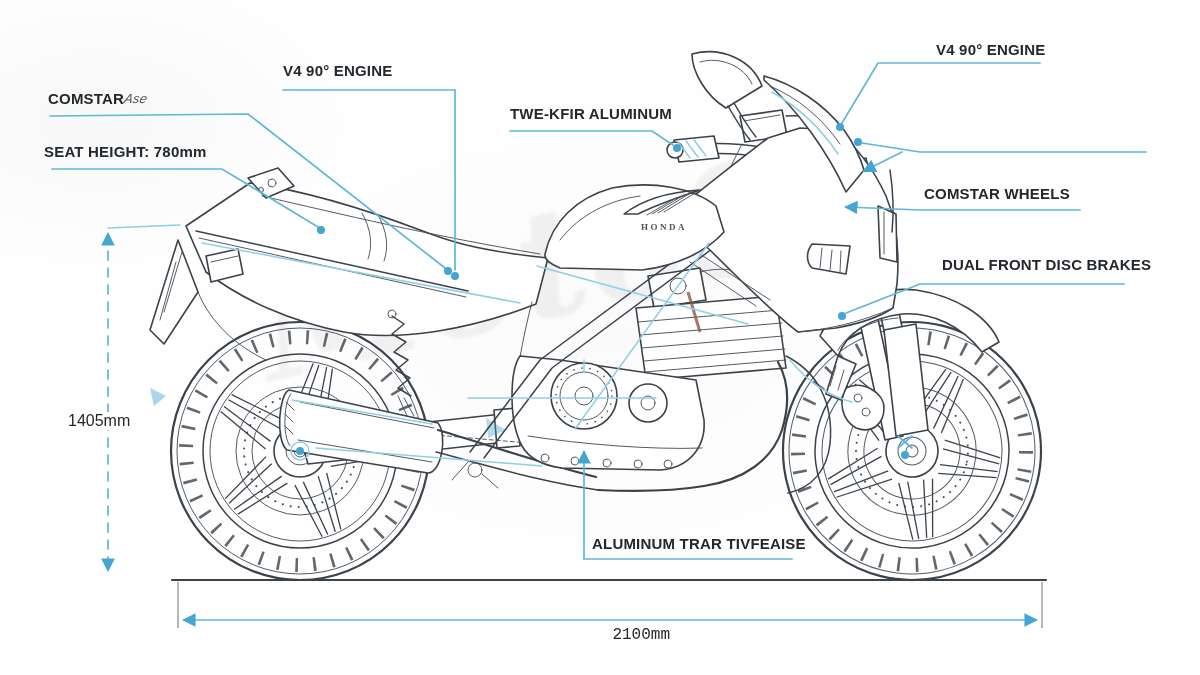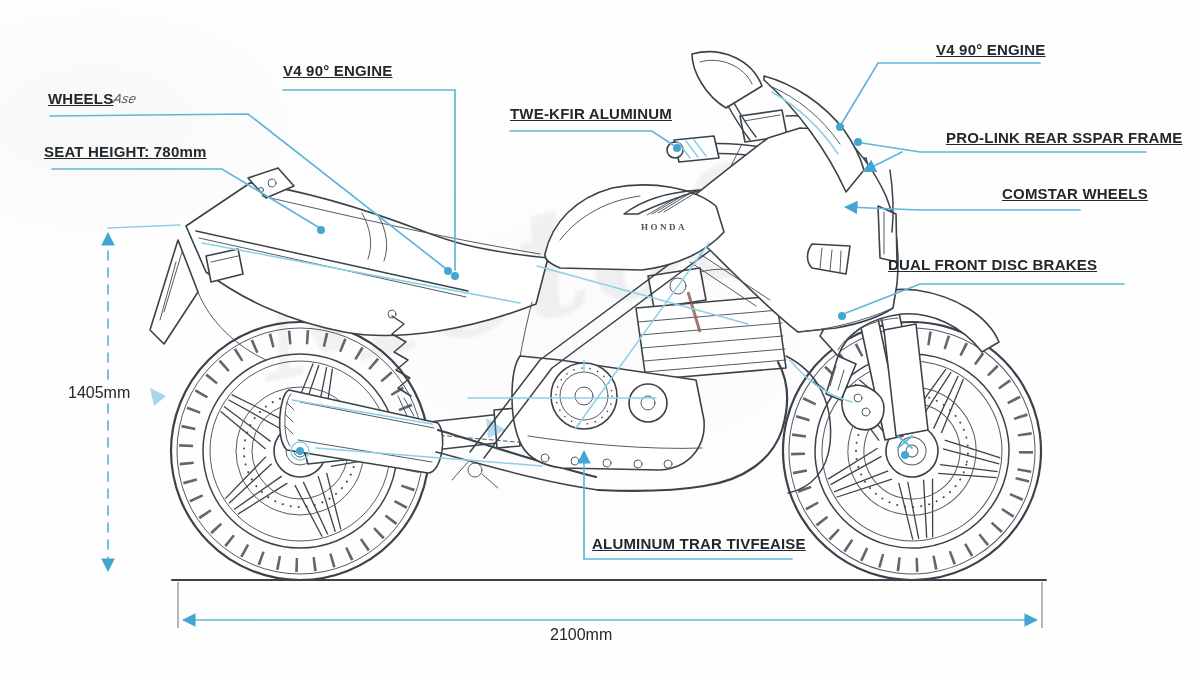--- a/index.html
+++ b/index.html
@@ -16,26 +16,26 @@
   .k  {stroke:#3b424a;fill:none;stroke-width:1.5;stroke-linecap:round;stroke-linejoin:round;}
   .k2 {stroke:#3b424a;fill:none;stroke-width:2.2;stroke-linecap:round;stroke-linejoin:round;}
   .kt {stroke:#4a525a;fill:none;stroke-width:1;stroke-linecap:round;opacity:.95;}
   .kf {stroke:#3b424a;fill:#ffffff;stroke-width:1.6;stroke-linejoin:round;}
   .cy {stroke:#8ecfe6;fill:none;stroke-width:1.5;stroke-linecap:round;}
   .cy2{stroke:#5fb6db;fill:none;stroke-width:1.7;stroke-linecap:round;}
   .cyd{fill:#45a5d2;}
   .ext{stroke:#6a7078;stroke-width:1;fill:none;}
   
   .callout{position:absolute;font-size:15px;font-weight:600;letter-spacing:.2px;
-           color:#23282d;white-space:nowrap;text-decoration:underline;}
+           color:#23282d;white-space:nowrap;}
   .garble{font-style:italic;font-weight:500;font-size:13px;opacity:.8;
           display:inline-block;transform:skewX(-14deg) translateY(-1px);}
   .dim{position:absolute;font-size:16px;font-weight:400;color:#23282d;white-space:nowrap;}
-  #dim-1405{background:#fefefe;padding:0 8px;}
-  #dim-2100{width:120px;text-align:left;}
+  #dim-1405{background:#fefefe;padding:0 8px;margin-top:28px;}
+  #dim-2100{width:120px;text-align:right;font-family:Liberation Mono, monospace;}
   #watermark{position:absolute;left:250px;top:170px;width:640px;
              font-family:"DejaVu Serif",serif;font-style:italic;font-weight:bold;
              font-size:150px;color:rgba(70,76,84,0.065);
              transform:rotate(-13deg);filter:blur(1.5px);
              pointer-events:none;user-select:none;}
 </style>
 </head>
 <body>
 
 <div id="stage">
@@ -259,32 +259,31 @@
       <line class="cy2" x1="184" y1="620" x2="1036" y2="620" marker-start="url(#arr)" marker-end="url(#arr)"></line>
     </g>
     <g>
       <line class="cy2" x1="108" y1="234" x2="108" y2="570" stroke-dasharray="9 8" marker-start="url(#arr)" marker-end="url(#arr)"></line>
       <line class="cy" x1="108" y1="228" x2="180" y2="225"></line>
     </g>
   </svg>
 
   <div class="callout" style="left:283px;top:62px">V4 90° ENGINE</div>
 
-  <div class="callout" style="left:48px;top:90px"><span>WHEELS</span><span class="garble">Ase</span></div>
+  <div class="callout" style="left:48px;top:90px"><span>COMSTAR</span><span class="garble">Ase</span></div>
 
   <div class="callout" style="left:44px;top:143px">SEAT HEIGHT: 780mm</div>
 
   <div class="callout" style="left:510px;top:105px">TWE-KFIR ALUMINUM</div>
 
   <div class="callout" style="left:936px;top:41px">V4 90° ENGINE</div>
 
-  <div class="callout" style="left:946px;top:129px">PRO-LINK REAR SSPAR FRAME</div>
-
-  <div class="callout" style="left:1002px;top:185px">COMSTAR WHEELS</div>
-
-  <div class="callout" style="left:888px;top:256px">DUAL FRONT DISC BRAKES</div>
+
+  <div class="callout" style="left:924px;top:185px">COMSTAR WHEELS</div>
+
+  <div class="callout" style="left:942px;top:256px">DUAL FRONT DISC BRAKES</div>
 
   <div class="callout" style="left:592px;top:535px">ALUMINUM TRAR TIVFEAISE</div>
 
   <div class="dim" id="dim-1405" style="left:60px;top:384px">1405mm</div>
 
   <div class="dim" id="dim-2100" style="left:550px;top:626px">2100mm</div>
 </div>
 
 </body></html>

